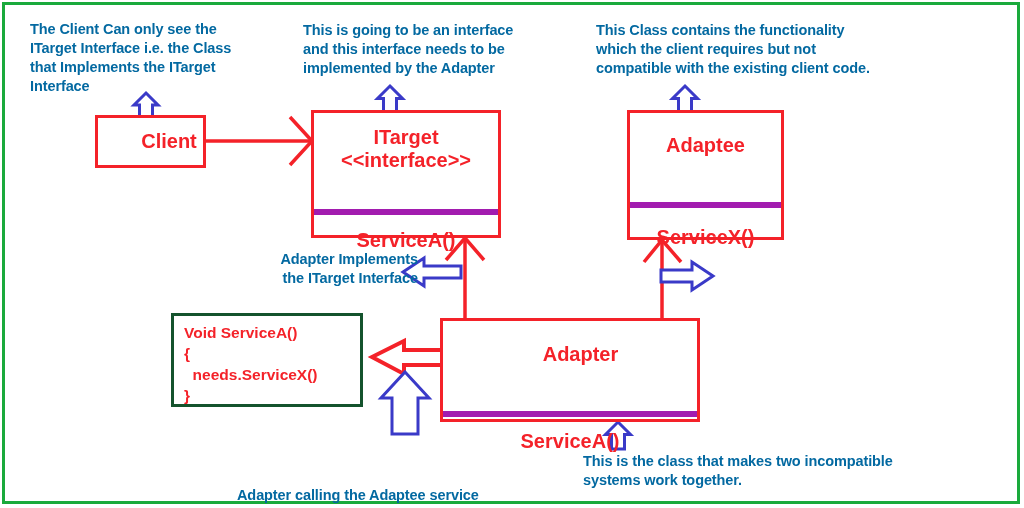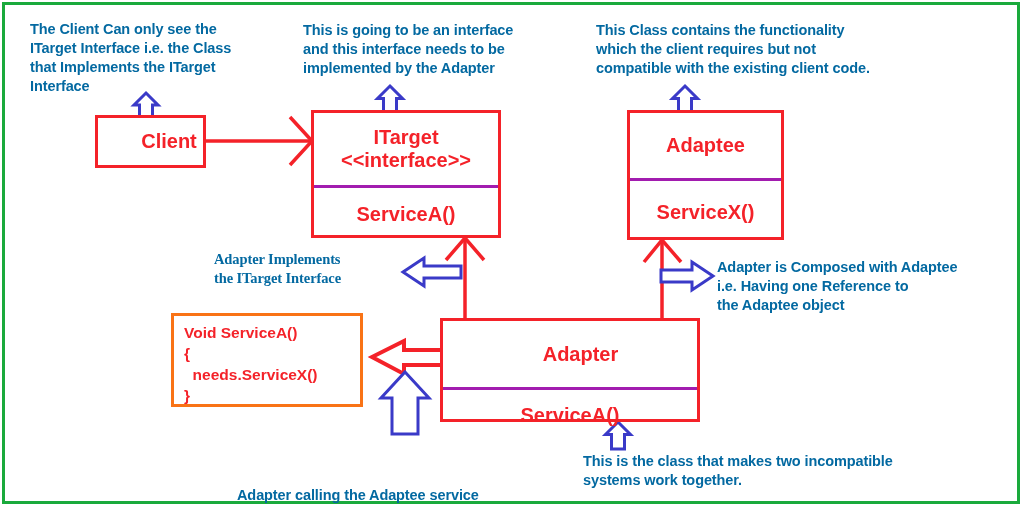--- a/index.html
+++ b/index.html
@@ -53,28 +53,29 @@
     display: flex;
     align-items: center;
     justify-content: center;
     color: #f42229;
     font-weight: bold;
     font-size: 20px;
     text-align: center;
     line-height: 23px;
   }
   .umlbox .cell.divider {
-    border-top: 3px solid #a21caf;
+    border-top: 6px solid #a21caf;
+    margin-top: 24px;
   }
 
   
   .codebox {
     position: absolute;
     box-sizing: border-box;
-    border: 3px solid #f97316;
+    border: 3px solid #14532d;
     background: #ffffff;
     padding: 6px 8px 4px 10px;
   }
   .codebox .line {
     color: #f42229;
     font-weight: bold;
     font-size: 15.5px;
     line-height: 21px;
     white-space: pre;
   }
@@ -152,26 +153,23 @@
 Interface</div>
 
   <div class="note" style="left:303px; top:21px; width:280px;">This is going to be an interface
 and this interface needs to be
 implemented by the Adapter</div>
 
   <div class="note" style="left:596px; top:21px; width:400px;">This Class contains the functionality
 which the client requires but not
 compatible with the existing client code.</div>
 
-  <div class="note" style="left:214px; top:250px; width:180px; text-align:left;font-family:Liberation Serif, serif;">Adapter Implements
+  <div class="note" style="left:238px; top:250px; width:180px; text-align:right;">Adapter Implements
 the ITarget Interface</div>
 
-  <div class="note" style="left:717px; top:258px; width:300px;">Adapter is Composed with Adaptee
-i.e. Having one Reference to
-the Adaptee object</div>
 
   <div class="note" style="left:237px; top:442px; width:330px;margin-top:44px;">Adapter calling the Adaptee service
 which is required by the Client</div>
 
   <div class="note" style="left:583px; top:452px; width:400px;">This is the class that makes two incompatible
 systems work together.</div>
 
   <div class="umlbox" style="left:95px; top:115px; width:111px; height:53px;">
     <div class="cell" style="height:100%;margin-left:37px;">Client</div>
   </div>

